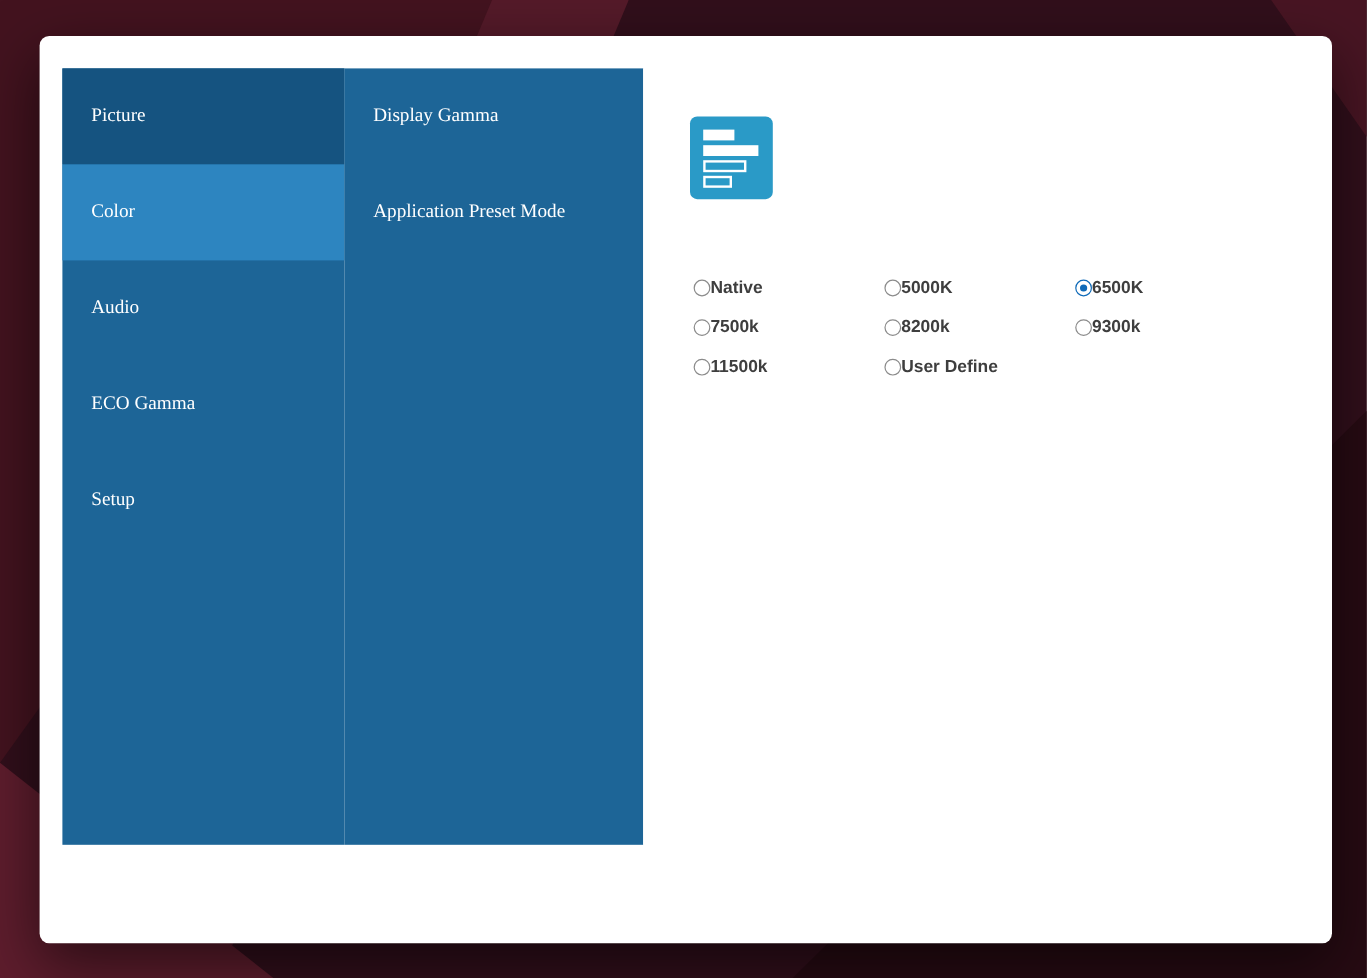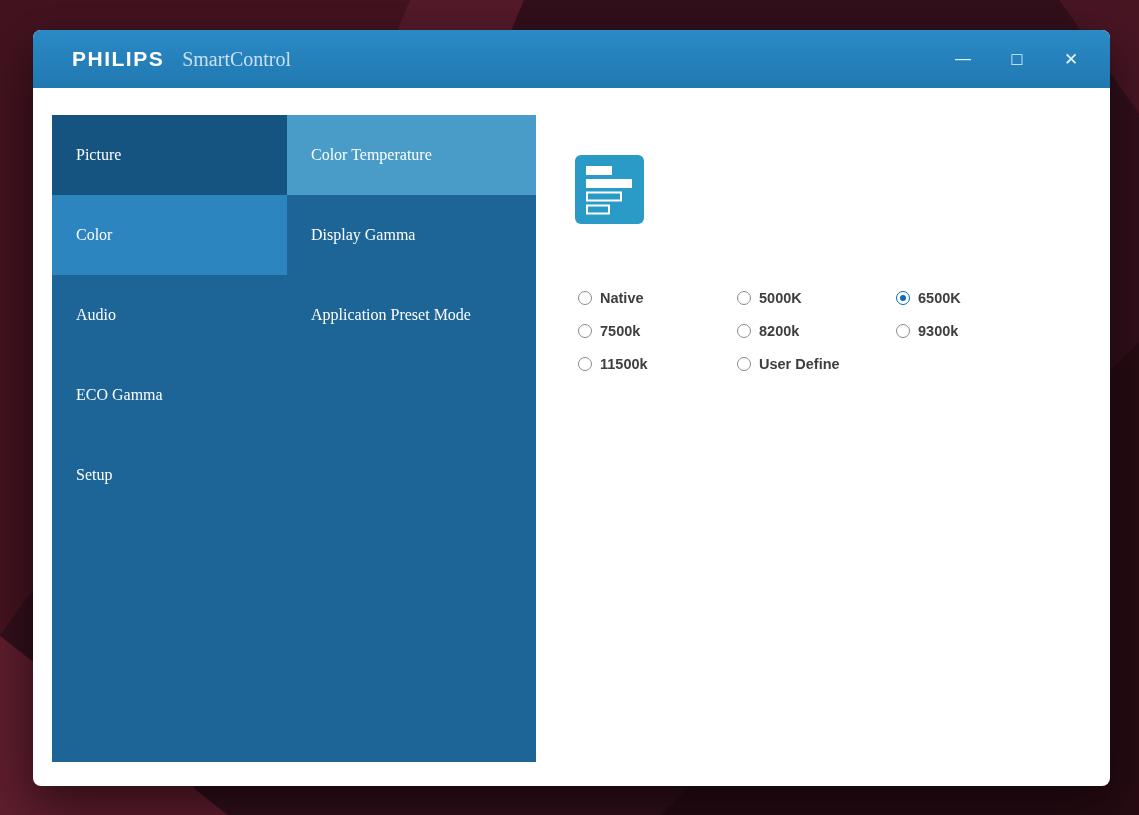--- a/index.html
+++ b/index.html
@@ -88,58 +88,42 @@
   .rb {
     width: 14px; height: 14px; flex: 0 0 auto;
     border: 1px solid #8b8b8b; border-radius: 50%;
     background: #ffffff; position: relative;
   }
   .rb.on { border-color: var(--accent-blue, #0f6ab8); }
   .rb.on::after {
     content: ""; position: absolute; inset: 3px;
     border-radius: 50%; background: var(--accent-blue, #0f6ab8);
   }
-  .rlbl { margin-left: 8px; font-weight: bold; font-size: 14.5px; color: #3e3e3e; }
+  .rlbl { font-weight: bold; font-size: 14.5px; color: #3e3e3e; }
 </style>
 </head>
 <body>
 
 <div class="bg-shape s1"></div>
 <div class="bg-shape s2"></div>
 <div class="bg-shape s3"></div>
 <div class="bg-shape s4"></div>
 <div class="bg-shape s5"></div>
 
 <div class="window">
-  <div class="titlebar">
-    <span class="brand">PHILIPS</span>
-    <span class="apptitle">SmartControl</span>
-    <div class="controls">
-      <span class="ctrl min">
-        <span>—</span>
-      </span>
-      <span class="ctrl max">
-        <span>□</span>
-      </span>
-      <span class="ctrl close">
-        <span>✕</span>
-      </span>
-    </div>
-  </div>
 
   <div class="winbody">
     <div class="nav nav1">
         <div class="nav-item dark">Picture</div>
         <div class="nav-item sel">Color</div>
         <div class="nav-item">Audio</div>
         <div class="nav-item">ECO Gamma</div>
         <div class="nav-item">Setup</div>
       </div>
     <div class="nav nav2">
-        <div class="nav-item sel">Color Temperature</div>
         <div class="nav-item">Display Gamma</div>
         <div class="nav-item">Application Preset Mode</div>
       </div>
 
     <div class="main">
       <span class="ct-icon">
         <svg width="69" height="69" viewBox="0 0 69 69">
           <rect x="11" y="11" width="26" height="9" fill="#ffffff"></rect>
           <rect x="11" y="24" width="46" height="9" fill="#ffffff"></rect>
           <rect x="12" y="37.5" width="34" height="8" fill="none" stroke="#ffffff" stroke-width="2"></rect>

